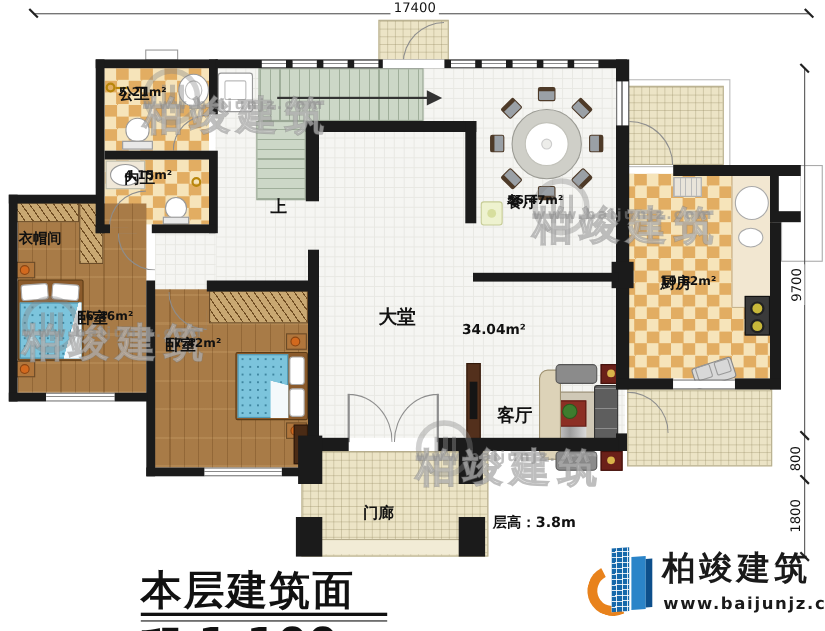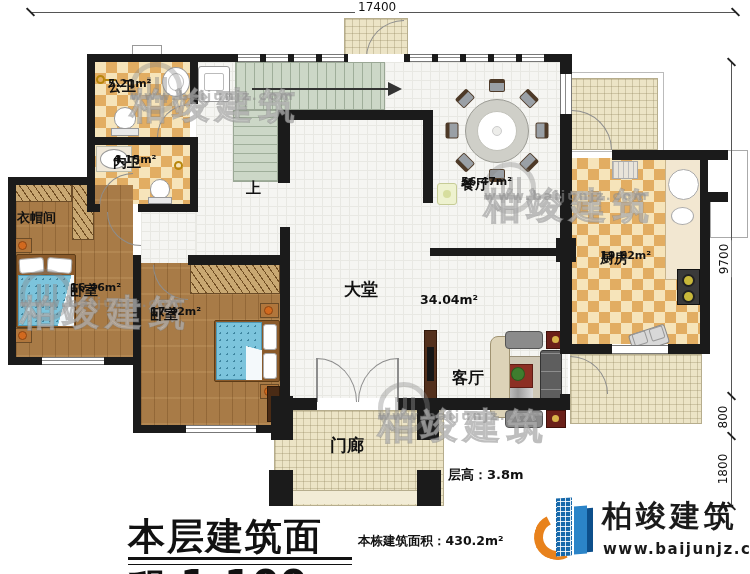--- a/index.html
+++ b/index.html
@@ -298,21 +298,21 @@
     <span class="ar">56.47m²</span>
   </div>
   <div class="lbl" style="left:600px;top:250px;width:70px;">
     <span class="nm">厨房</span>
     <span class="ar">19.62m²</span>
   </div>
   <div class="lbl" style="left:452px;top:369px;width:48px;">
     <span class="nm" style="font-size:16px;">客厅</span>
   </div>
   <div class="lbl" style="left:330px;top:436px;width:56px;">
-    <span class="nm" style="font-size:17px;">门廊</span>
+    <span class="nm" style="font-size:14px;margin-top:23px;">门廊</span>
   </div>
   <div class="lbl" style="left:246px;top:180px;width:24px;">
     <span class="nm" style="font-size:15px;">上</span>
   </div>
 
   <div class="dline" style="left:30px;top:12px;width:706px;height:1px;"></div>
   <div class="tick" style="left:25px;top:11px;"></div>
   <div class="tick" style="left:730px;top:11px;"></div>
   <div class="dim" style="left:355px;top:0px;">17400</div>
   <div class="dline" style="left:731px;top:62px;width:1px;height:444px;"></div>
@@ -326,21 +326,20 @@
 
   <div class="info" style="left:448px;top:466px;">层高：3.8m</div>
 
   <div style="left:128px;top:512px;width:230px;height:52px;z-index:50;">
     <span style="position:static;font-size:37px;font-weight:bold;letter-spacing:2px;">本层建筑面积</span>
     <span style="position:static;font-size:40px;font-weight:bold;margin-left:8px;">1:100</span>
   </div>
   <div style="left:128px;top:557px;width:224px;height:3px;background:#111;z-index:50;"></div>
   <div style="left:128px;top:564px;width:224px;height:1px;background:#111;z-index:50;"></div>
   <div style="left:358px;top:532px;z-index:50;font-size:12.5px;font-weight:bold;line-height:17px;white-space:nowrap;">
-    <div style="position:static;">本栋建筑面积：430.2m²</div>
   </div>
 
   <div style="left:530px;top:492px;width:212px;height:76px;z-index:50;">
     <div style="left:4px;top:22px;width:46px;height:46px;border:9px solid transparent;border-left-color:var(--brand_orange);border-bottom-color:var(--brand_orange);border-radius:50%;transform:rotate(18deg);"></div>
     <div style="left:26px;top:6px;width:16px;height:58px;background:var(--brand_blue);background-image:repeating-linear-gradient(0deg,transparent 0 4px,rgba(255,255,255,.85) 4px 5px),repeating-linear-gradient(90deg,transparent 0 4px,rgba(255,255,255,.85) 4px 5px);transform:skewY(-4deg);"></div>
     <div style="left:44px;top:14px;width:13px;height:48px;background:#2b84c8;transform:skewY(-4deg);"></div>
     <div style="left:57px;top:16px;width:6px;height:44px;background:#0d4f8b;transform:skewY(-4deg);"></div>
     <div style="left:72px;top:4px;font-size:30px;font-weight:900;letter-spacing:4px;color:#1a1a1a;white-space:nowrap;">柏竣建筑</div>
     <div style="left:73px;top:48px;font-size:15px;font-weight:bold;letter-spacing:1.5px;color:#1a1a1a;white-space:nowrap;">www.baijunjz.com</div>
   </div>

